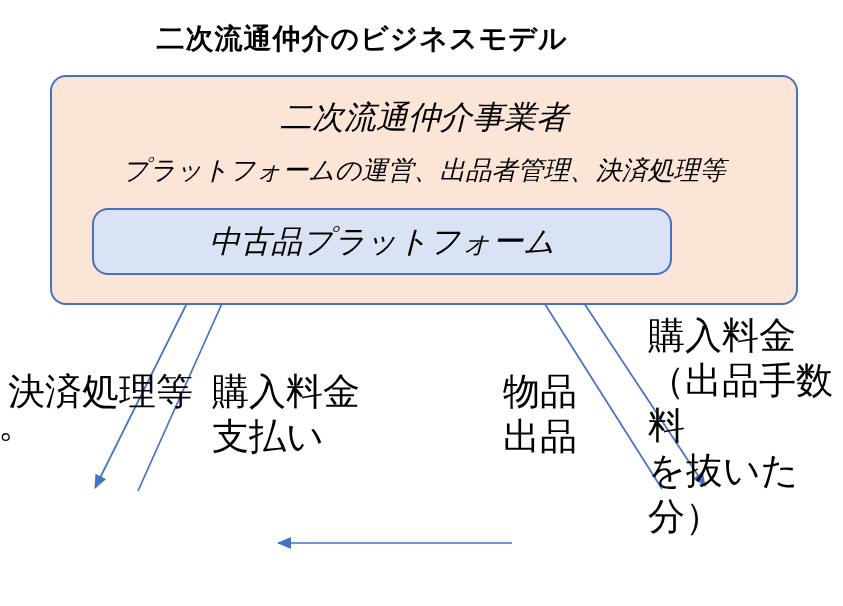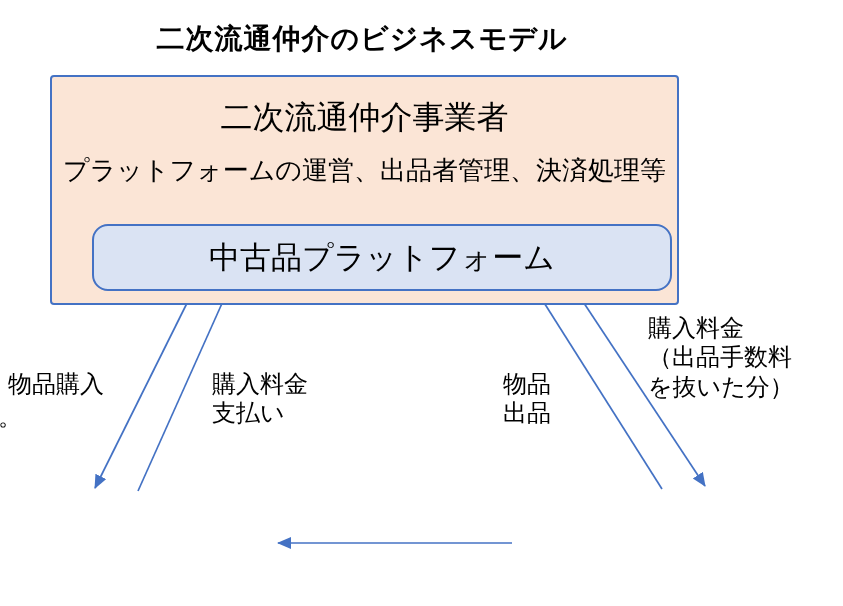--- a/index.html
+++ b/index.html
@@ -15,47 +15,47 @@
   body{font-family:"Liberation Sans","DejaVu Sans",sans-serif;color:var(--text);}
   .stage{
     position:relative;width:843px;height:606px;overflow:hidden;background:var(--bg);
   }
   .diagram-title{
     position:absolute;left:22px;top:20px;width:680px;
     font-size:28px;font-weight:bold;text-align:center;letter-spacing:1px;
     white-space:nowrap;
   }
   .provider-box{
-    position:absolute;left:50px;top:75px;width:629px;height:230px;
-    background:var(--peach);border:2px solid var(--accent);border-radius:4px;
+    position:absolute;left:50px;top:75px;width:748px;height:230px;
+    background:var(--peach);border:2px solid var(--accent);border-radius:16px;font-style:italic;
   }
   .provider-title{
     position:absolute;left:0;top:19px;width:100%;text-align:center;
     font-size:32px;font-weight:normal;white-space:nowrap;
   }
   .provider-subtitle{
     position:absolute;left:0;top:76px;width:100%;text-align:center;
     font-size:26px;font-weight:normal;white-space:nowrap;
   }
   .platform-box{
-    position:absolute;left:40px;top:147px;width:580px;height:67px;
+    position:absolute;left:40px;top:131px;width:580px;height:67px;
     background:var(--platform-fill);border:2px solid var(--accent);border-radius:16px;
     display:flex;align-items:center;justify-content:center;
   }
   .platform-label{font-size:31px;white-space:nowrap;}
   .customer-box{
     position:absolute;height:104px;
     background:var(--customer-fill);border:2.5px solid var(--accent);border-radius:22px;
     display:flex;align-items:center;justify-content:center;
   }
   .customer-box.buyer{left:3px;top:492px;width:268px;}
   .customer-box.seller{left:513px;top:490px;width:275px;}
   .customer-label{font-size:40px;white-space:nowrap;}
   .edge-label{
-    position:absolute;font-size:24px;line-height:1.22;white-space:pre-line;
+    position:absolute;font-size:37px;line-height:1.22;white-space:pre-line;
   }
   .edge-label.goods-purchase{left:8px;top:369px;}
   .edge-label.stray-period{left:-2px;top:402px;}
   .edge-label.purchase-payment{left:212px;top:369px;}
   .edge-label.goods-listing{left:503px;top:369px;}
   .edge-label.sale-payout{left:648px;top:313px;}
   .edge-label.goods-shipping{left:343px;top:498px;}
   svg.arrows{position:absolute;left:0;top:0;width:843px;height:606px;pointer-events:none;}
   svg.arrows line{stroke:var(--accent);stroke-width:1.7;}
   svg.arrows .arrowhead{fill:var(--accent);}
@@ -92,21 +92,21 @@
 
   <div class="provider-box">
     <div class="provider-title">二次流通仲介事業者</div>
     <div class="provider-subtitle">プラットフォームの運営、出品者管理、決済処理等</div>
     <div class="platform-box">
       <span class="platform-label">中古品プラットフォーム</span>
     </div>
   </div>
 
 
-  <div class="edge-label goods-purchase">物品購入</div>
+  <div class="edge-label goods-purchase">決済処理等</div>
   <div class="edge-label stray-period">。</div>
   <div class="edge-label purchase-payment">購入料金
 支払い</div>
   <div class="edge-label goods-listing">物品
 出品</div>
   <div class="edge-label sale-payout">購入料金
 （出品手数料
 を抜いた分）</div>
 
 </div>

